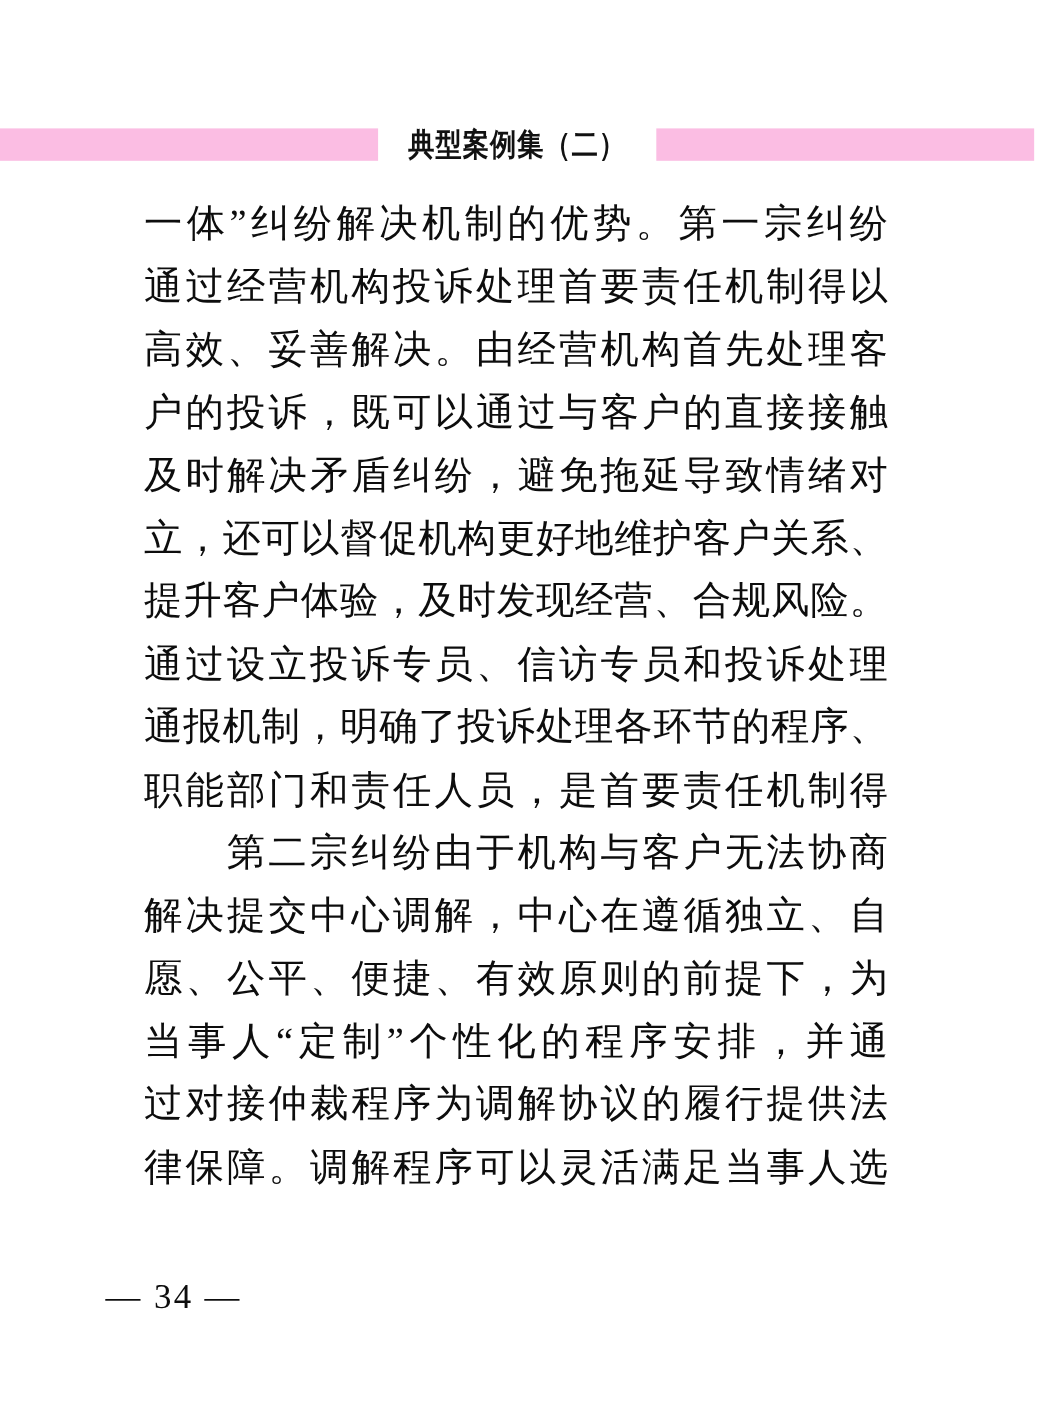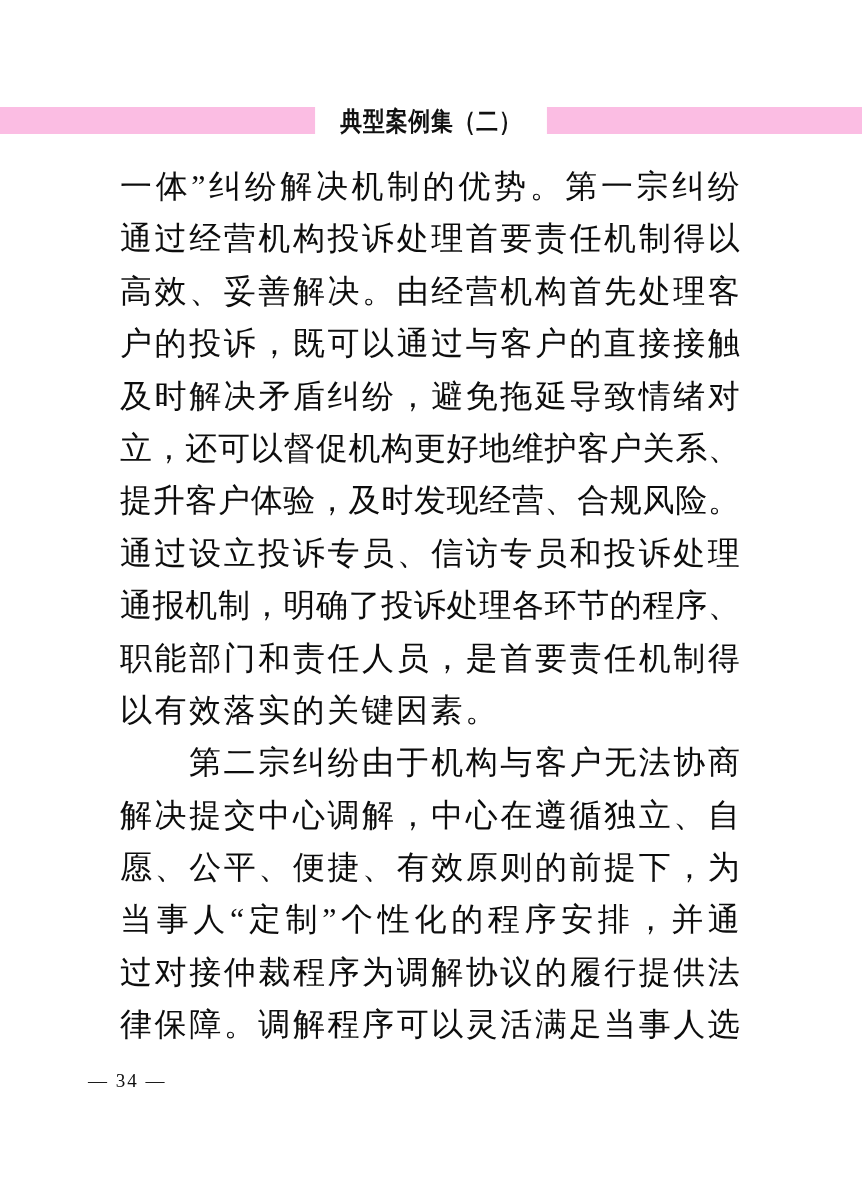--- a/index.html
+++ b/index.html
@@ -68,21 +68,21 @@
   }
   .line.plain {
     letter-spacing: 2.5px;
   }
   
   .page-number {
     position: absolute;
     left: 88px;
     top: 1064px;
     font-family: "Liberation Serif", "DejaVu Serif", serif;
-    font-size: 19px;
+    font-size: 29px;
     line-height: 34px;
     letter-spacing: 2px;
     color: #0d0d0d;
     white-space: nowrap;
   }
 </style>
 </head>
 <body>
 
 <div class="page">
@@ -288,21 +288,20 @@
         <span>，</span>
         <span>是</span>
         <span>首</span>
         <span>要</span>
         <span>责</span>
         <span>任</span>
         <span>机</span>
         <span>制</span>
         <span>得</span>
       </div>
-      <div class="line plain">以有效落实的关键因素。</div>
       <div class="line justify indent">
         <span>第</span>
         <span>二</span>
         <span>宗</span>
         <span>纠</span>
         <span>纷</span>
         <span>由</span>
         <span>于</span>
         <span>机</span>
         <span>构</span>

